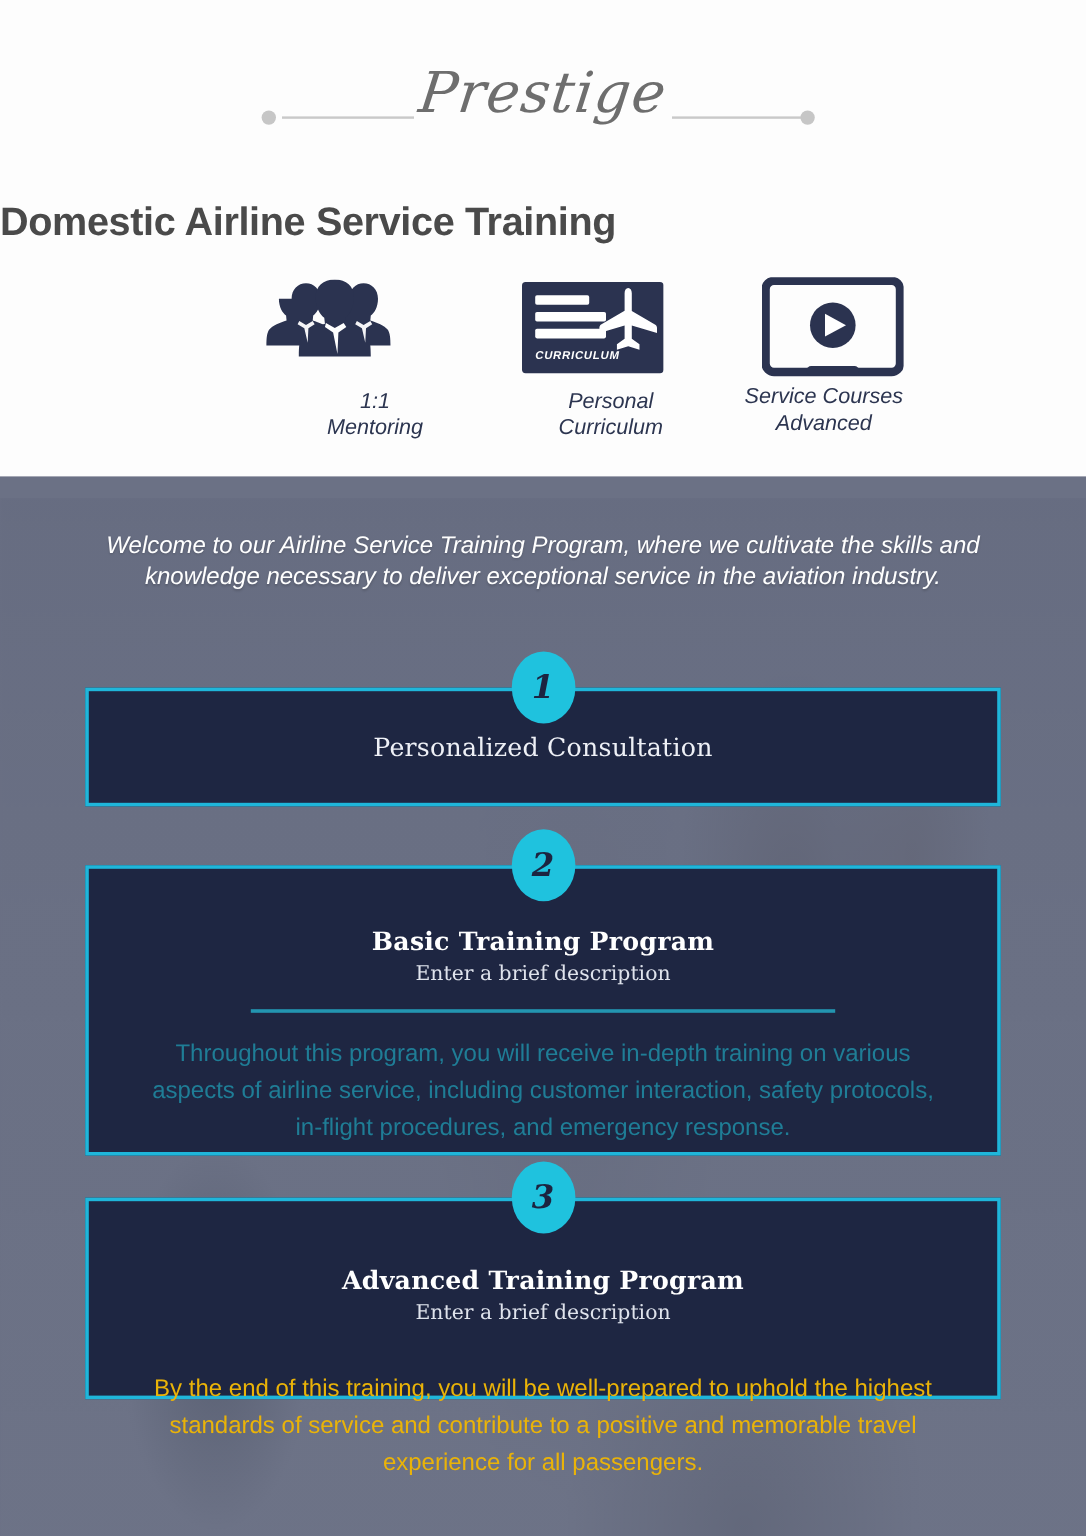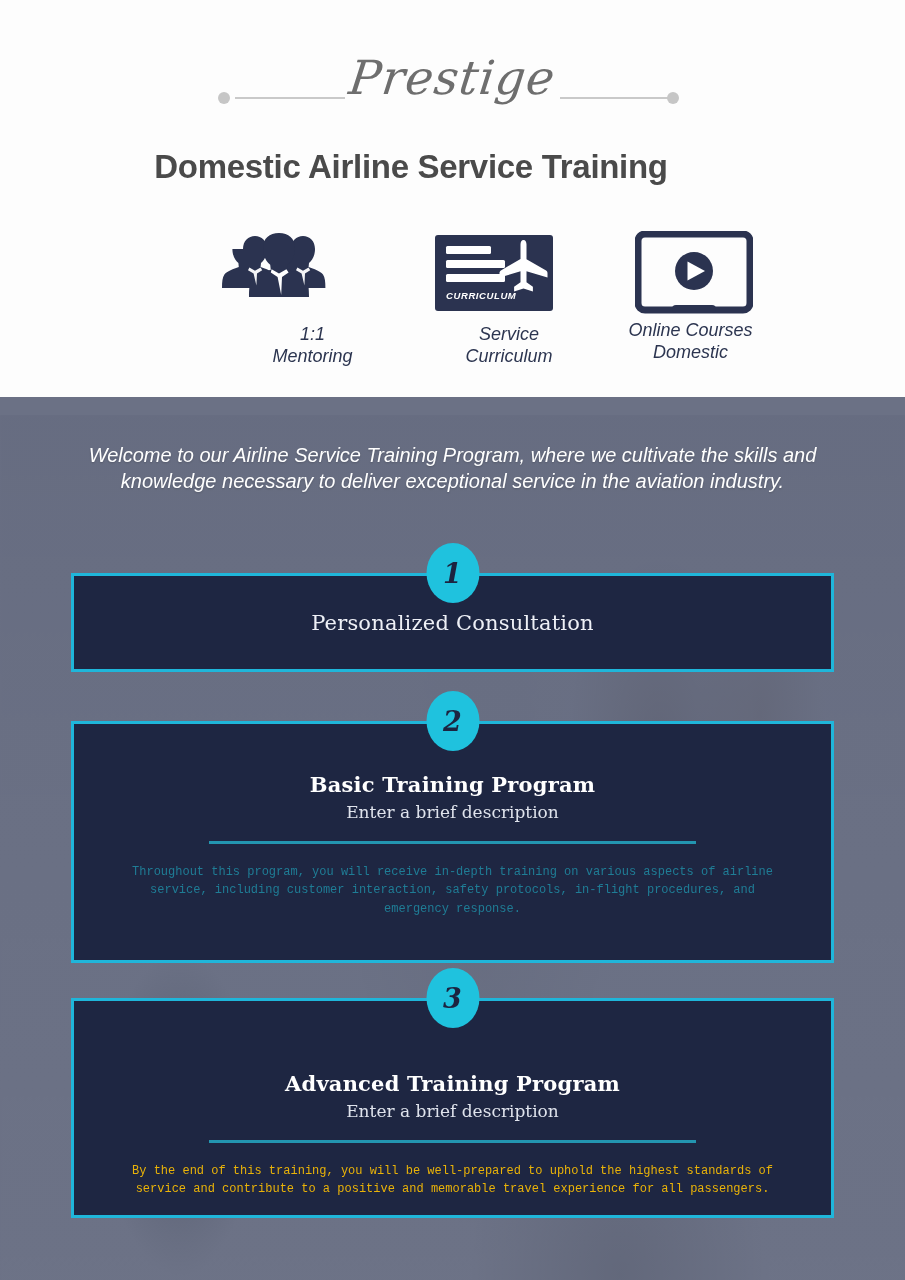--- a/index.html
+++ b/index.html
@@ -39,22 +39,21 @@
     font-family:"DejaVu Serif", serif;
     font-style:italic;
     font-weight:400;
     font-size:47px;
     letter-spacing:1px;
     color:#6e6e6e;
     transform:skewX(-7deg);
   }
 
   .page-title{
-    position:absolute; left:0; top:148px; width:822px;
-    text-align:center;
+    position:absolute; left:0; top:166px; width:822px;
     font-size:33px;
     font-weight:bold;
     color:#4a4a4a;
     letter-spacing:-0.3px;
   }
 
   
   .features{
     position:absolute; left:0; top:232px; width:905px;
     display:flex; justify-content:center; align-items:flex-start;
@@ -155,40 +154,40 @@
     font-family:"DejaVu Serif", serif;
     color:#dfe3ec;
     font-size:17px;
     margin-top:5px;
   }
   .card-rule{
     width:487px; height:3px; background:#2395b0;
     margin-top:19px;
   }
   .card-body{
-    font-family:Liberation Mono, monospace;
+    font-family:Liberation Sans, sans-serif;
     color:#1f7d96;
-    font-size:12px;
+    font-size:20px;
     line-height:1.54;
     text-align:center;
     margin-top:19px;
     padding:0 50px;
   }
 
   
   #step1{ top:158px; }
   #step1 .card{ height:99px; justify-content:center; }
   #step1 .badge{ top:-30px; }
 
   #step2{ top:306px; }
   #step2 .card{ height:242px; padding-top:48px; }
   #step2 .badge{ top:-30px; }
 
   #step3{ top:583px; }
-  #step3 .card{ height:220px; padding-top:53px;justify-content:center; }
+  #step3 .card{ height:168px; padding-top:53px; }
   #step3 .badge{ top:-30px; }
 </style>
 </head>
 <body>
 
 <div class="top-banner">
 
   <div class="deco">
     <span class="deco-dot left"></span>
     <span class="deco-line left"></span>
@@ -235,40 +234,40 @@
           <rect x="11" y="28" width="59" height="8" rx="1.5" fill="#fff"></rect>
           <rect x="11" y="42" width="59" height="8" rx="1.5" fill="#fff"></rect>
           <text x="11" y="67" font-family="Liberation Sans, sans-serif" font-size="9.5" font-weight="bold" letter-spacing="0.6" fill="#ffffff">CURRICULUM</text>
 
           <g fill="#ffffff">
             <path d="M88.5 8c1.9 0 3 1.9 3 4.4v14.8l19.6 11.4c.8.5 1.4 1.5 1.4 2.6v4.3l-21-6.2v10.9l6.4 4.6v4.6l-9.4-2.8-9.4 2.8v-4.6l6.4-4.6V39.3l-21 6.2V41c0-1 .5-2 1.4-2.6l19.6-11.4V12.4c0-2.5 1.1-4.4 3-4.4z"></path>
           </g>
         </svg>
       </div>
       <div class="flabel">
-        <div>Service</div>
+        <div>Personal</div>
         <div>Curriculum</div>
       </div>
     </div>
 
     <div class="feature">
       <div class="ficon">
         <svg width="118" height="84" viewBox="0 0 118 84">
           <rect x="3" y="3" width="112" height="76" rx="7" fill="none" stroke="#2b3350" stroke-width="7"></rect>
           <rect x="38" y="84" width="42" height="0" fill="none"></rect>
           <rect x="37" y="74" width="44" height="8" rx="4" fill="#2b3350"></rect>
           <g transform="translate(59,40)">
             <circle r="19" fill="#2b3350"></circle>
             <path d="M-6.5 -9.5 L 11 0 L -6.5 9.5 Z" fill="#ffffff"></path>
           </g>
         </svg>
       </div>
       <div class="flabel">
-        <div>Online Courses</div>
-        <div>Domestic</div>
+        <div>Service Courses</div>
+        <div>Advanced</div>
       </div>
     </div>
 
   </div>
 </div>
 
 <div class="lower">
   <div class="photo-bg"></div>
   <div class="photo-tint"></div>
 

